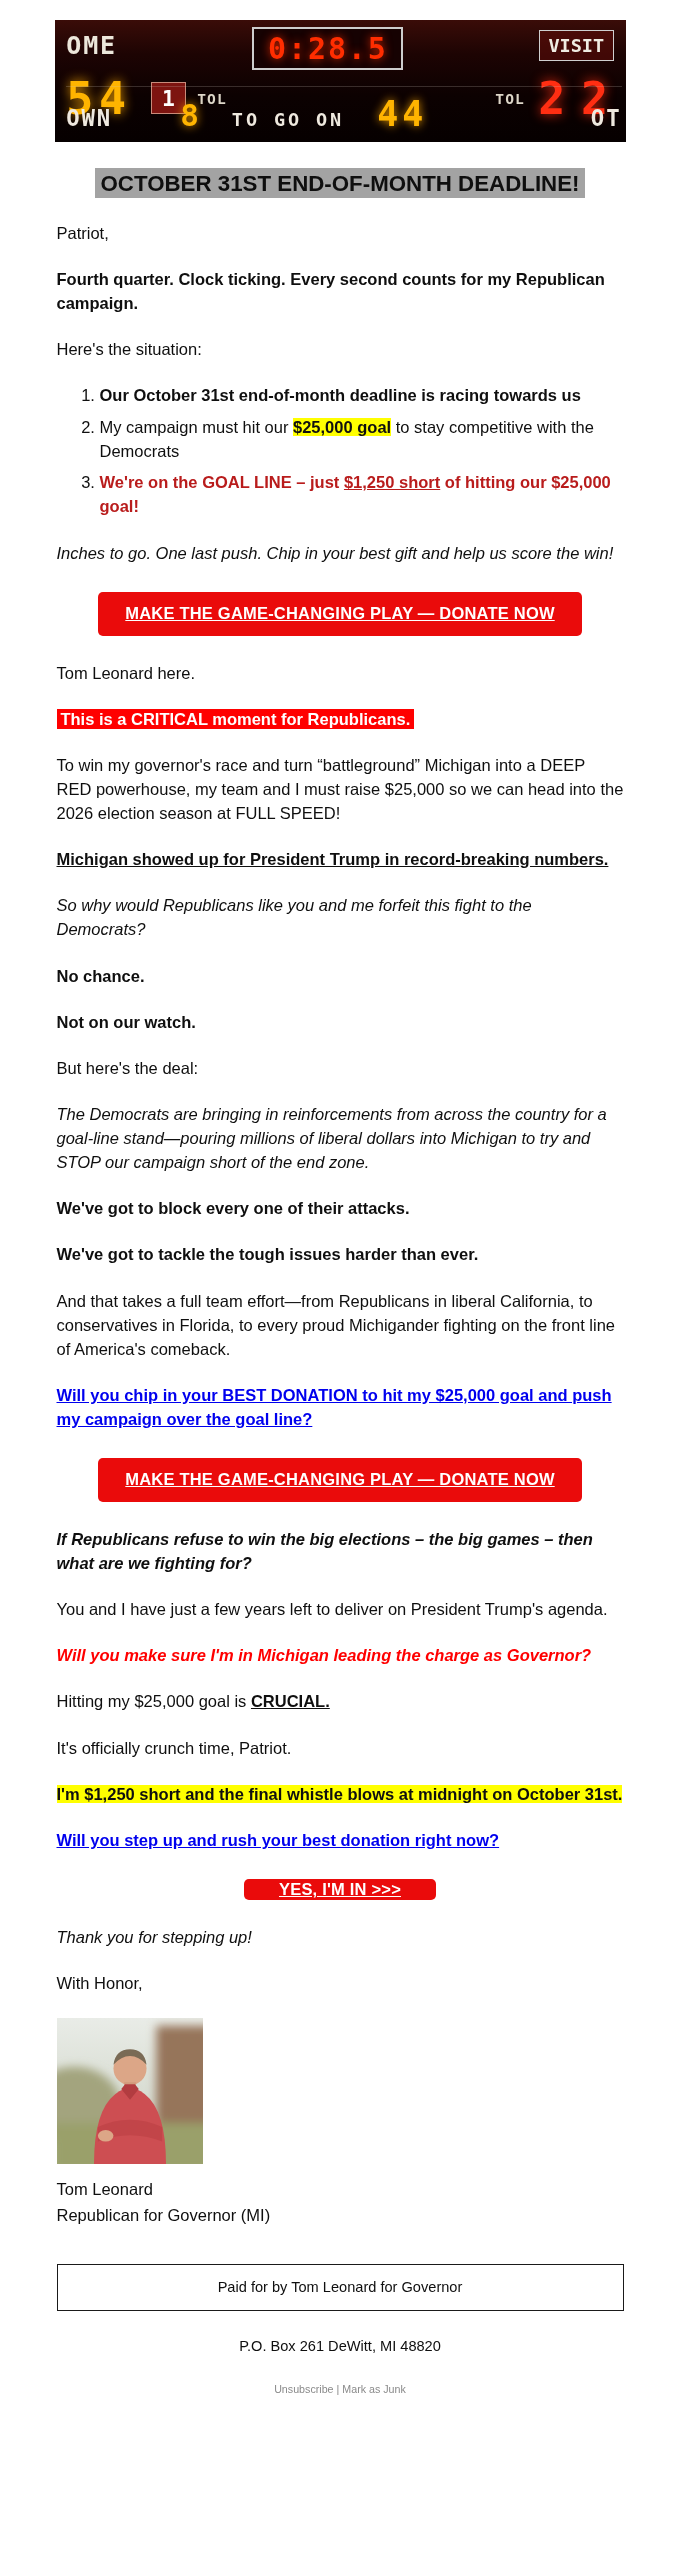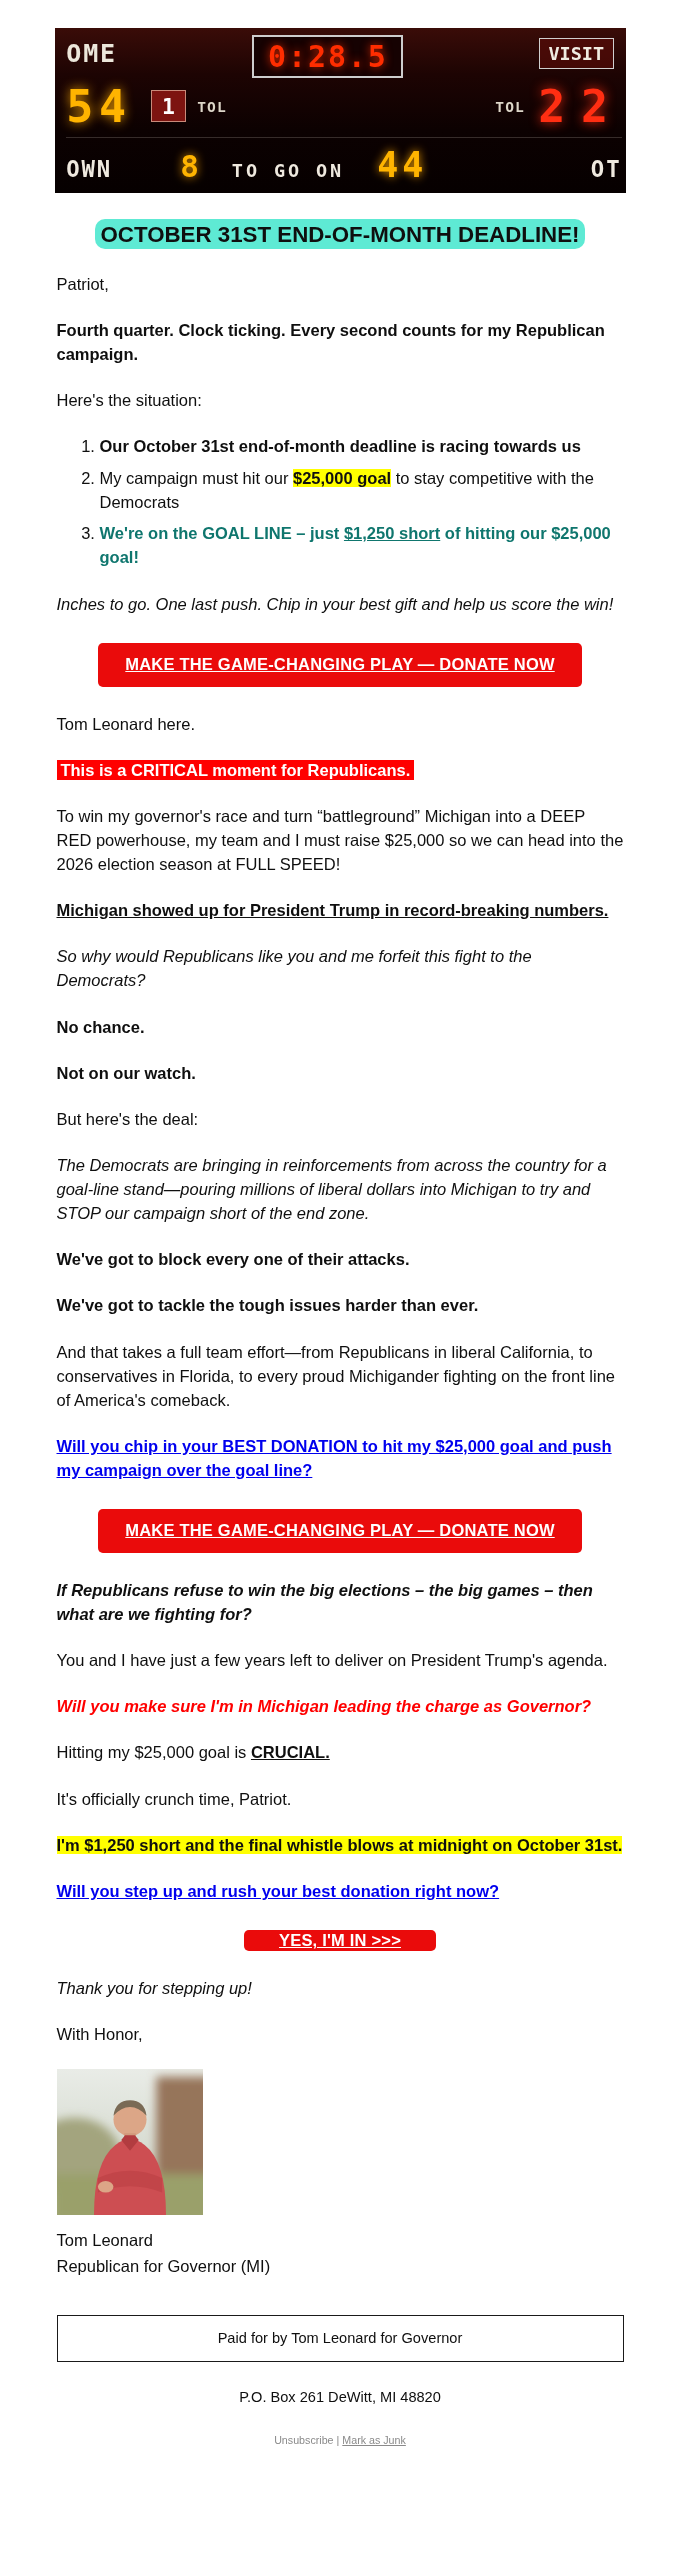--- a/index.html
+++ b/index.html
@@ -2,21 +2,21 @@
 <html><head>
 <meta charset="utf-8">
 <style>
   * { box-sizing: border-box; }
   html, body { margin: 0; padding: 0; background: #ffffff; }
   body { font-family: "Liberation Sans", sans-serif; color: #0f0f0f; }
   .email { width: 680px; min-height: 2576px; margin: 0 auto; padding-top: 15.5px; }
 
   
   .scoreboard {
-    width: 571px; height: 165px; margin: 12px auto; position: relative; overflow: hidden;
+    width: 571px; height: 122px; margin: 4px auto; position: relative; overflow: hidden;
     background: linear-gradient(180deg, #3a0c08 0%, #1d0403 28%, #0c0101 62%, #060000 100%);
     font-family: "DejaVu Sans Mono", monospace;
   }
   .sb-top { display: flex; justify-content: space-between; align-items: flex-start; padding: 7.8px 11.7px 0 11.7px; }
   .sb-home { font-size: 25px; font-weight: bold; color: #ece7db; letter-spacing: 1.9px; padding-top: 3.9px; }
   .sb-clockbox { border: 2.9px solid #cdcdcd; background: #160202; padding: 1.9px 13.6px; }
   .sb-clock { color: #ff2d00; font-size: 30px; font-weight: bold; letter-spacing: 1.9px; text-shadow: 0 0 9.7px rgba(255,45,0,.85); }
   .sb-visit { font-size: 18.5px; font-weight: bold; color: #f0ece2; border: 1.9px solid #cfcfcf; padding: 3.9px 8.7px; margin-top: 2.9px; background: rgba(96,12,10,.55); }
   .sb-mid { position: absolute; top: 52px; left: 11.7px; right: 11.7px; display: flex; align-items: center; }
   .sb-home-score { color: #ffb400; font-size: 45px; font-weight: bold; letter-spacing: 5.8px; text-shadow: 0 0 11.7px rgba(255,170,0,.9); }
@@ -26,29 +26,29 @@
   .sb-tol-r { margin: 0 13.6px 0 0; }
   .sb-visit-score { color: #ff2e12; font-size: 45px; font-weight: bold; letter-spacing: 15.5px; margin-right: -9.7px; text-shadow: 0 0 11.7px rgba(255,46,18,.9); }
   .sb-bottom { position: absolute; bottom: 7.8px; left: 11.7px; right: 4px; display: flex; align-items: baseline; gap: 33px; border-top: 1.9px solid rgba(210,200,190,.22); padding-top: 6.8px; }
   .sb-word { color: #efe9df; font-weight: bold; font-size: 22.3px; letter-spacing: 1.9px; }
   .sb-word-sm { color: #efe9df; font-weight: bold; font-size: 18.5px; letter-spacing: 2.9px; }
   .sb-down-num { color: #ffb400; font-size: 31px; font-weight: bold; text-shadow: 0 0 9.7px rgba(255,170,0,.9); margin-left: 35px; }
   .sb-yard { color: #ffb400; font-size: 35px; font-weight: bold; letter-spacing: 3.9px; text-shadow: 0 0 9.7px rgba(255,170,0,.9); }
 
   
   .headline { text-align: center; font-size: 22.3px; font-weight: bold; margin: 29px 0 25px 0; }
-  .headline span { background: #5eead4; padding: 2.9px 5.8px; border-radius: 10px; }
+  .headline span { background: #a3a3a3; padding: 2.9px 5.8px; }
   .content { width: 567px; margin: 0 auto; font-size: 16.5px; line-height: 1.45; }
   .content p { margin: 22.3px 0; }
   .b { font-weight: bold; }
   .i { font-style: italic; }
   .u { text-decoration: underline; }
   .bu { font-weight: bold; text-decoration: underline; }
   .bi { font-weight: bold; font-style: italic; }
-  .red-b { color: #0f766e; font-weight: bold; margin-top: 16px; }
+  .red-b { color: #b91c1c; font-weight: bold; margin-top: 16px; }
   .red-bi { color: #ff0000; font-weight: bold; font-style: italic; }
   .hl-yellow { background: #ffff00; }
   .hl-red { background: #ff0000; color: #ffffff; font-weight: bold; padding: 1px 3.9px; }
   .link { color: #0000ee; font-weight: bold; text-decoration: underline; cursor: pointer; }
   ol.situation { margin: 22.3px 0; padding-left: 43px; }
   ol.situation li { margin: 7.8px 0; }
   .btn {
     display: block; margin: 26px auto; background: #ea0b0b; color: #ffffff;
     font-family: "Liberation Sans", sans-serif; font-weight: bold; font-size: 16.5px;
     padding: 12.6px 27px; border: none; border-radius: 4.9px; cursor: pointer; letter-spacing: 0.2px; text-decoration: underline;
@@ -57,21 +57,21 @@
 
   
   .photo { width: 146px; height: 146px; margin: 3.9px 0 13.6px 0; overflow: hidden; }
   .sig-line { margin: 1.9px 0; font-size: 16.5px; }
 
   
   .paid-box { width: 567px; border: 1px solid #1a1a1a; margin: 36px auto 0 auto; padding: 14.6px 9.7px; text-align: center; font-size: 14.6px; }
   .address { text-align: center; font-size: 14.6px; margin: 27px 0 0 0; }
   .unsub { text-align: center; font-size: 10.7px; color: #8a8a8a; margin: 29px 0 17.5px 0; }
   .unsub a { color: #8a8a8a; text-decoration: none; cursor: pointer; }
-  .unsub a.u { text-decoration: underline; }
+  .unsub a.u { }
 </style>
 </head>
 <body>
 
 <div class="email">
 
   <div class="scoreboard">
     <div class="sb-top">
       <span class="sb-home">OME</span>
       <span class="sb-clockbox">

